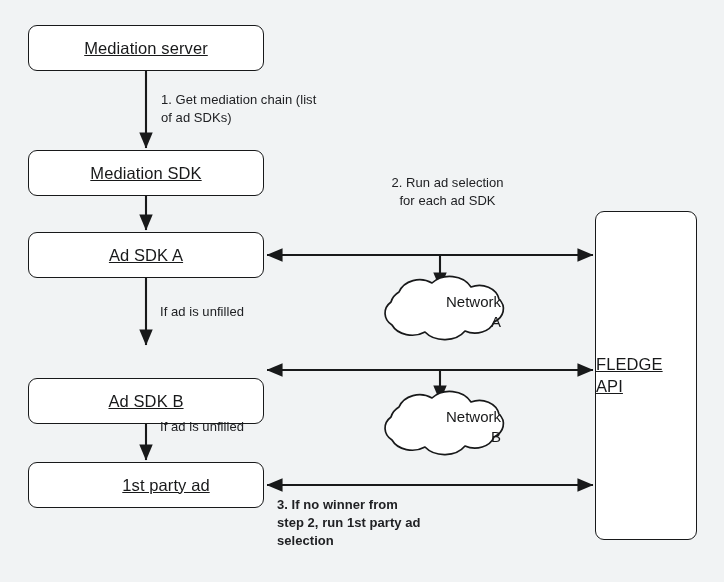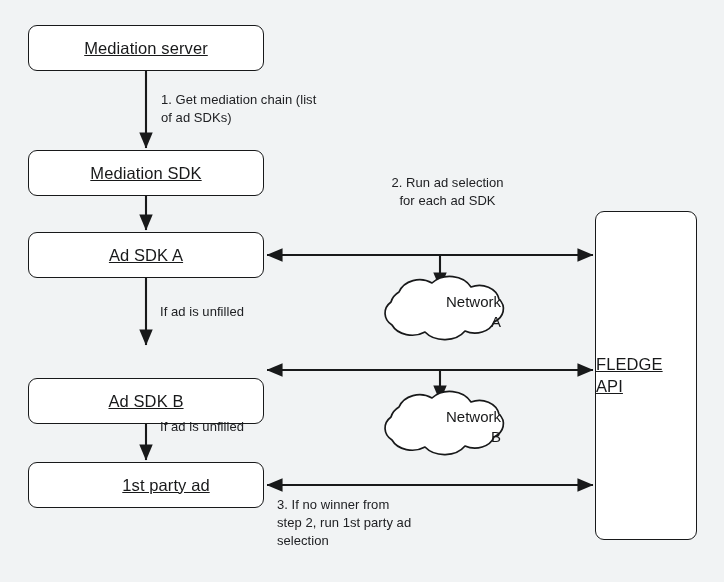--- a/index.html
+++ b/index.html
@@ -156,17 +156,17 @@
   <div class="edge-label" style="left:161px; top:91px; width:215px;">1. Get mediation chain (list
 of ad SDKs)</div>
 
   <div class="edge-label" style="left:360px; top:174px; width:175px; text-align:center;">2. Run ad selection
 for each ad SDK</div>
 
   <div class="edge-label" style="left:160px; top:303px; width:170px;">If ad is unfilled</div>
 
   <div class="edge-label" style="left:160px; top:418px; width:170px;">If ad is unfilled</div>
 
-  <div class="edge-label" style="left:277px; top:496px; width:215px;">3. If no winner from
+  <div class="edge-label" style="left:277px; top:496px; width:215px;font-weight:bold;">3. If no winner from
 step 2, run 1st party ad
 selection</div>
 
 </div>
 
 </body></html>

